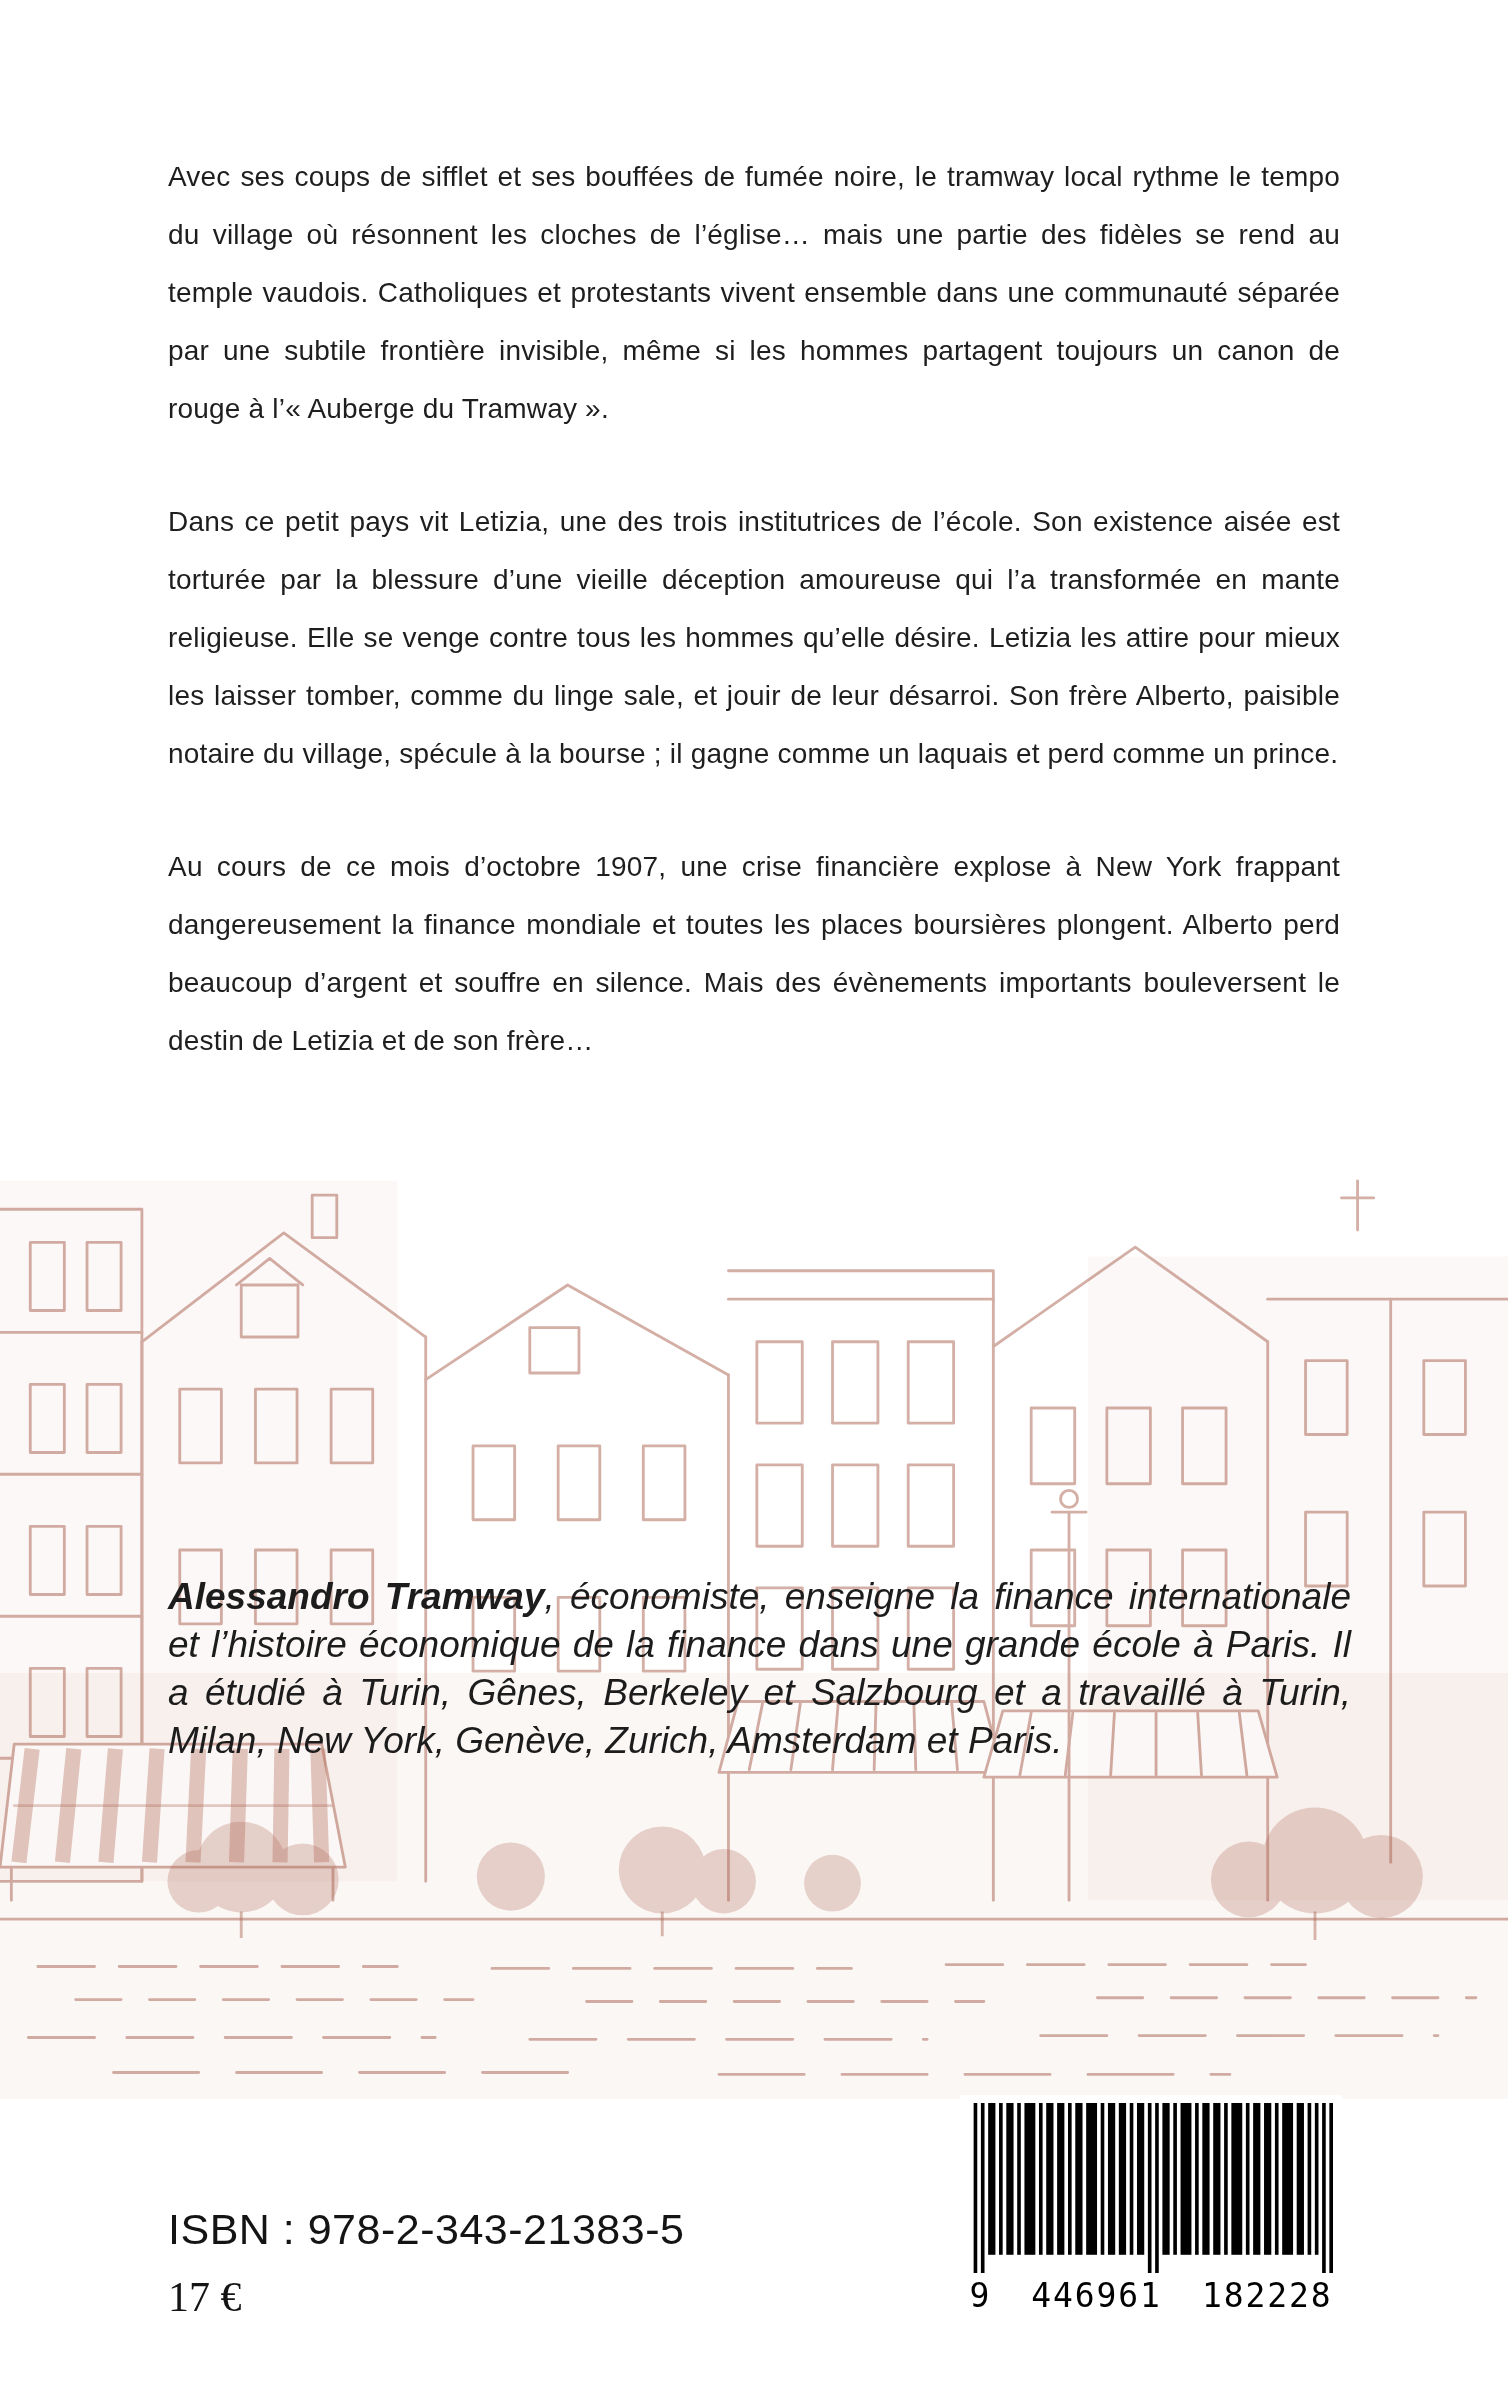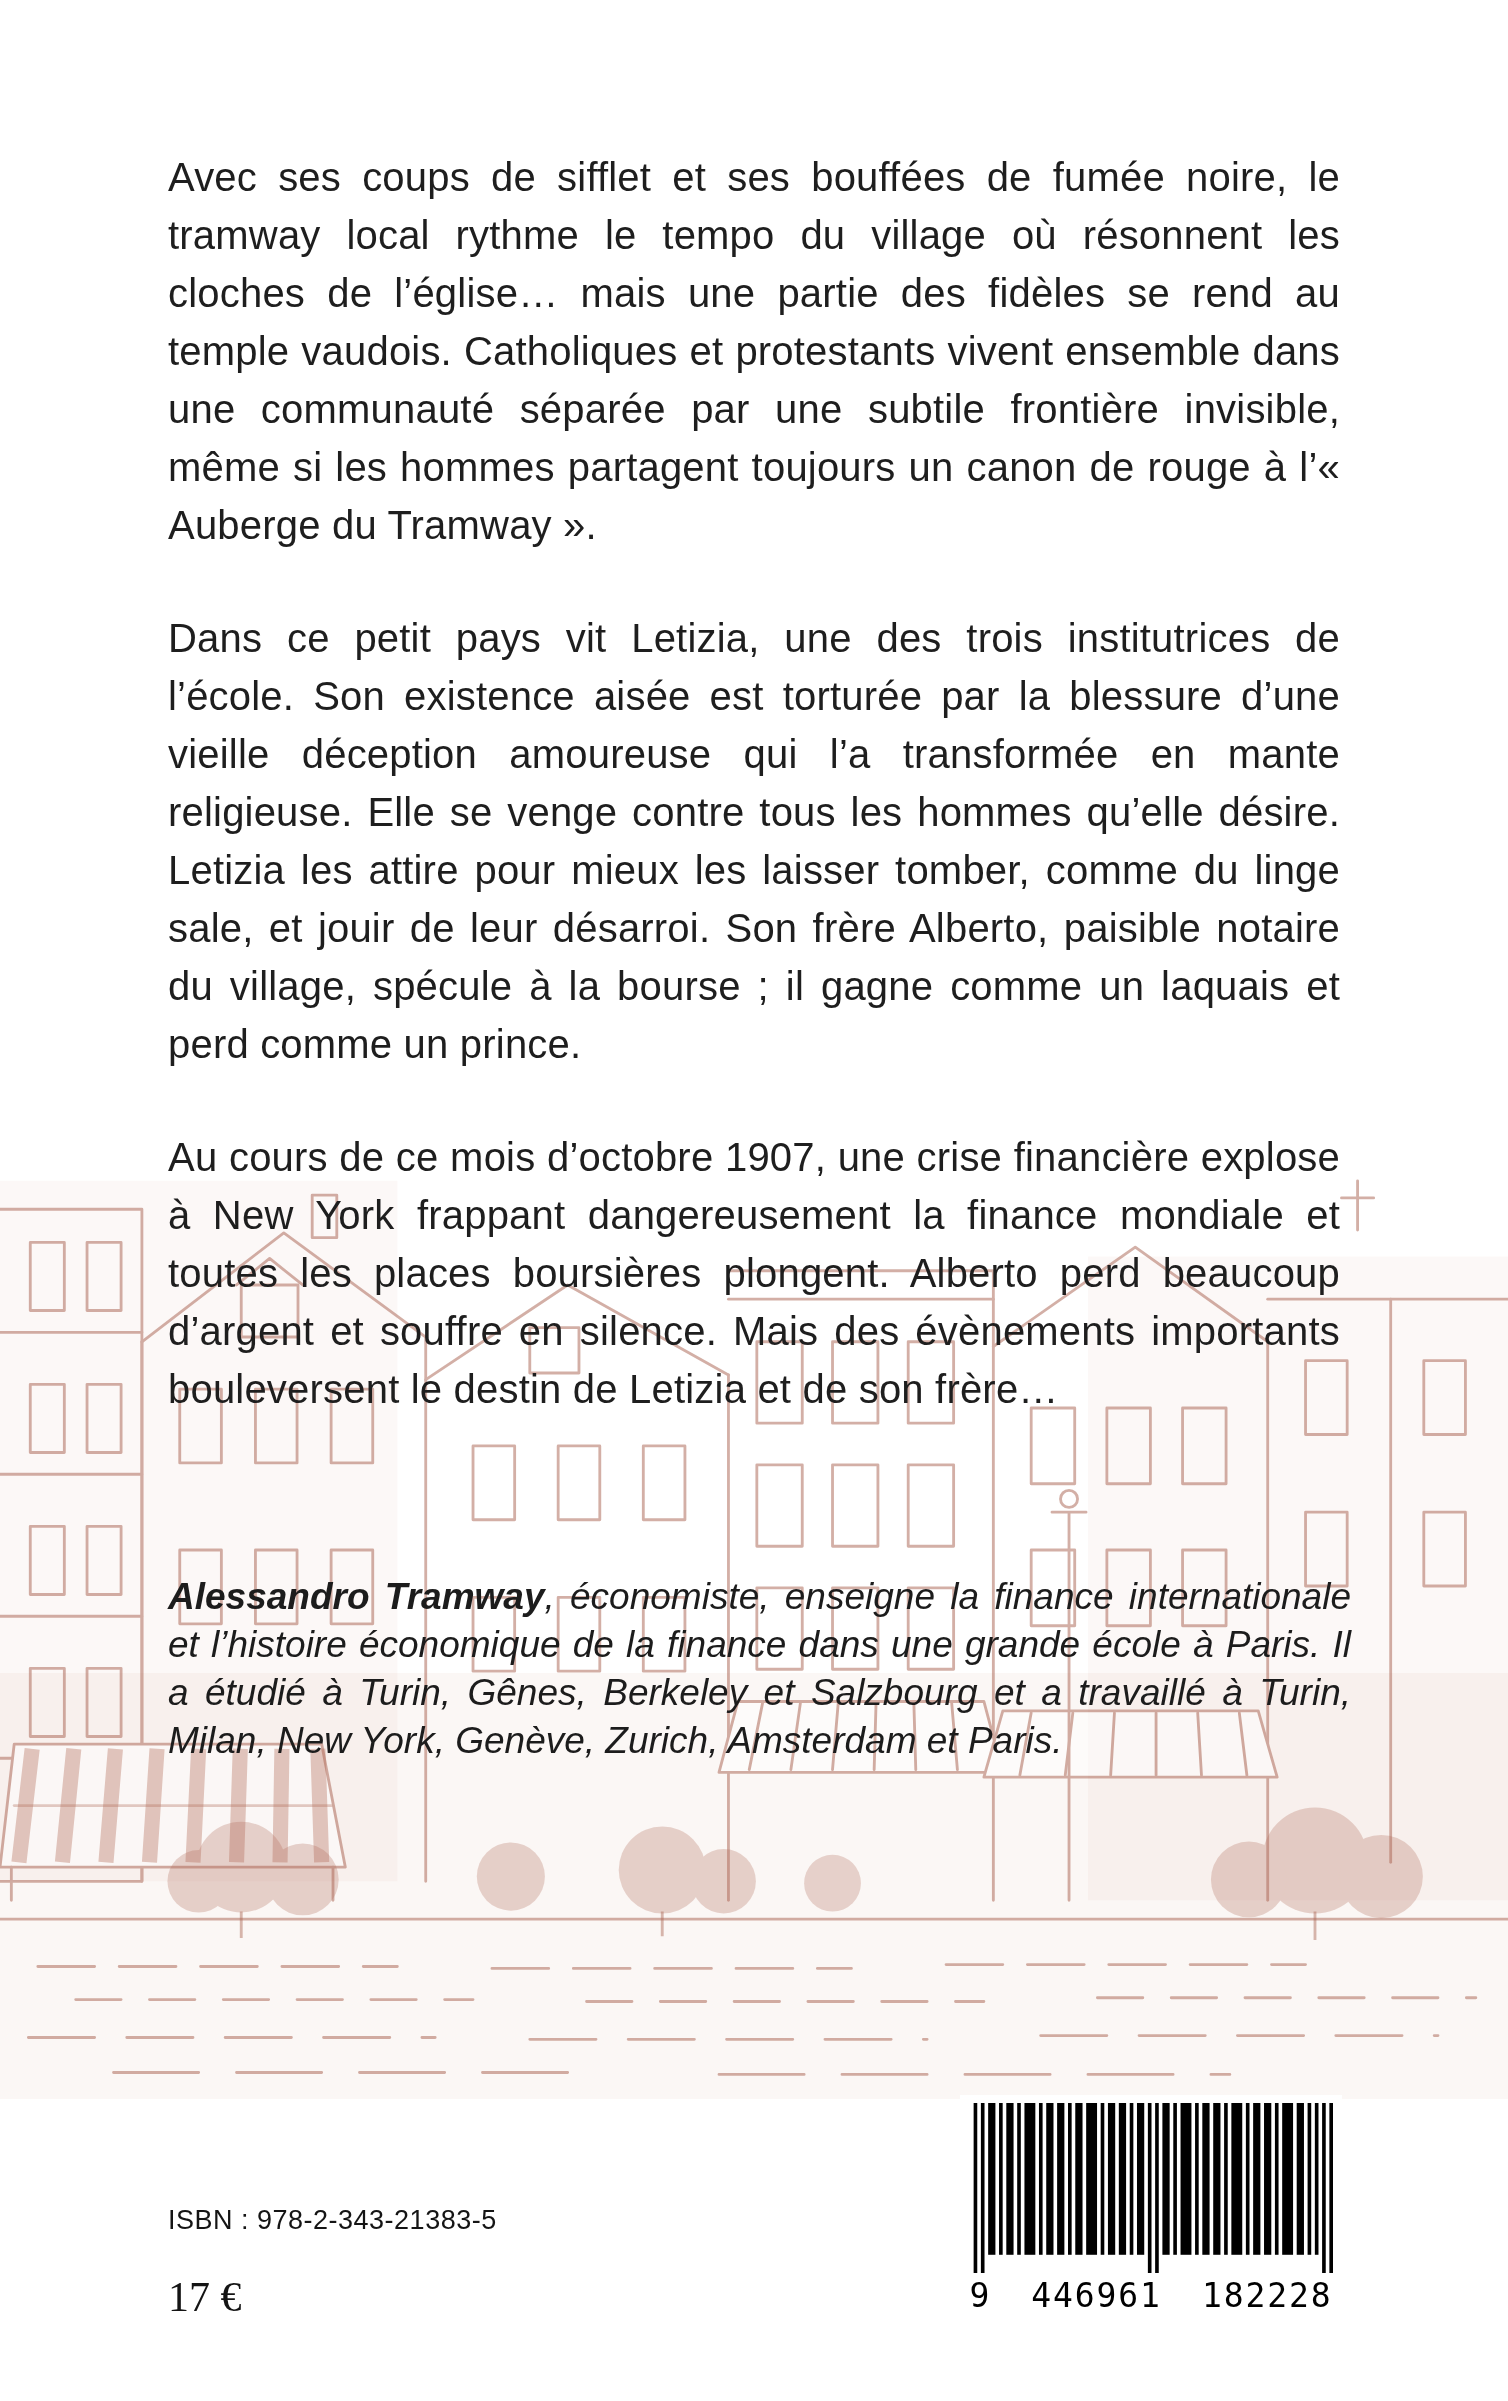--- a/index.html
+++ b/index.html
@@ -15,36 +15,36 @@
   .illustration {
     position:absolute; left:0; top:1143px; width:1508px; height:956px;
     z-index:0;
   }
   .illustration svg { width:100%; height:100%; display:block; }
   .synopsis {
     position:absolute; top:148px; left:168px; width:1172px; z-index:2;
   }
   .synopsis p {
     margin:0 0 55px 0;
-    font-size:40px; line-height:58px;
+    font-size:28px; line-height:58px;
     text-align:justify;
     letter-spacing:0.2px;
     color:#1e1e1e;
   }
   .bio {
     position:absolute; top:1573px; left:168px; width:1183px; z-index:2;
     font-style:italic;
     font-size:37px; line-height:48px;
     text-align:justify;
     color:#1c1c1c;
   }
   .bio .author { font-weight:bold; }
   .footer-isbn {
     position:absolute; left:168px; top:2205px; z-index:2;
-    font-size:27px; letter-spacing:0.5px; color:#141414;
+    font-size:43px; letter-spacing:0.5px; color:#141414;
   }
   .footer-price {
     position:absolute; left:168px; top:2273px; z-index:2;
     font-family:"Liberation Serif", serif;
     font-size:42px; color:#141414;
   }
   .barcode-box {
     position:absolute; left:960px; top:2095px; width:382px; height:237px;
     background:#ffffff; z-index:2;
     display:flex; flex-direction:column; align-items:center;

